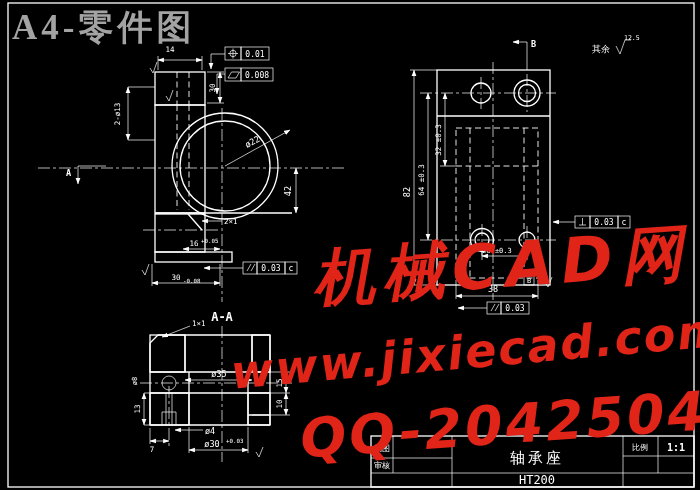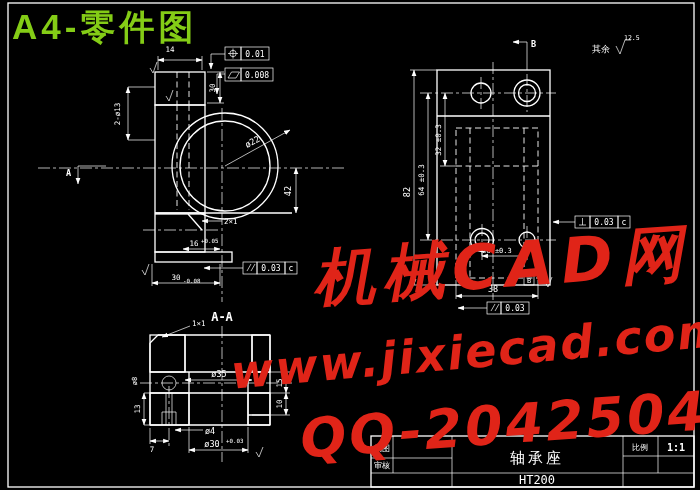--- a/index.html
+++ b/index.html
@@ -8,22 +8,22 @@
   #stage svg{position:absolute;left:0;top:0;}
   .ol{stroke:#fff;stroke-width:1.3;fill:none;}
   .tl{stroke:#fff;stroke-width:0.7;fill:none;}
   .cl{stroke:#fff;stroke-width:0.7;stroke-dasharray:12 3 3 3;fill:none;}
   .hid{stroke:#fff;stroke-width:0.9;stroke-dasharray:6 3.5;fill:none;}
   text{fill:#fff;font-family:"DejaVu Sans Mono","Liberation Mono",monospace;}
   .dim{font-size:8.5px;}
   .dimS{font-size:7.5px;}
   .tol{font-size:5.8px;}
   .fcf{font-size:8px;}
-  #page-title{position:absolute;left:12px;top:4px;color:#84cc16;
-      font-family:Liberation Sans, sans-serif;font-weight:bold;
+  #page-title{position:absolute;left:12px;top:4px;color:#a3a3a3;
+      font-family:Liberation Serif, serif;font-weight:bold;
       font-size:35px;letter-spacing:4px;white-space:nowrap;text-align:right;}
   .wm{position:absolute;color:#e02418;font-family:"DejaVu Sans","Liberation Sans",sans-serif;
       font-weight:bold;font-style:italic;white-space:nowrap;pointer-events:none;}
   #wm1{left:312px;top:224px;font-size:62px;letter-spacing:8px;transform:rotate(-4deg);}
   #wm2{left:230px;top:324px;font-size:46px;letter-spacing:2px;transform:rotate(-5deg);}
   #wm3{left:300px;top:392px;font-size:54px;letter-spacing:3px;transform:rotate(-4deg);}
 </style>
 </head>
 <body>
 

